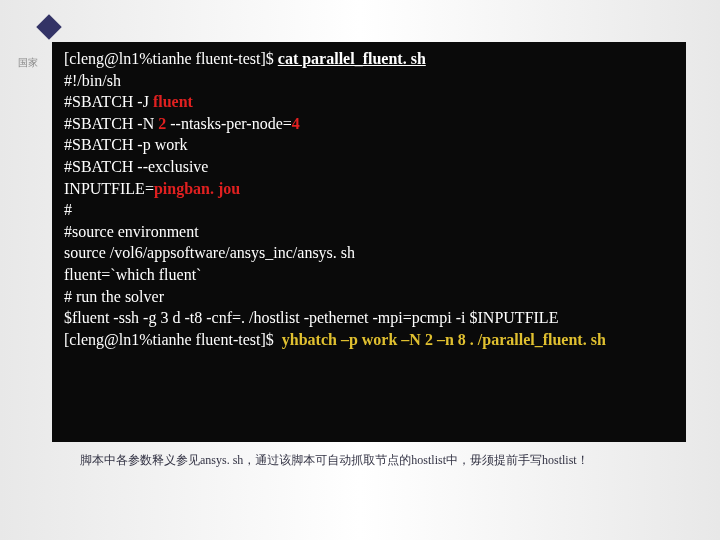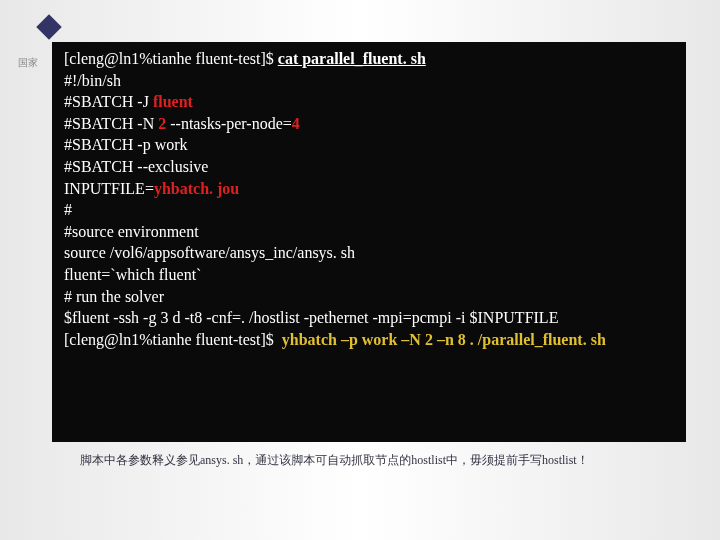--- a/index.html
+++ b/index.html
@@ -86,21 +86,21 @@
 
   <div class="watermark">国家</div>
 
   <div class="terminal">
     <div class="line"><span>[cleng@ln1%tianhe fluent-test]$ </span><span class="bold under">cat parallel_fluent. sh</span></div>
     <div class="line">#!/bin/sh</div>
     <div class="line"><span>#SBATCH -J </span><span class="red">fluent</span></div>
     <div class="line"><span>#SBATCH -N </span><span class="red">2</span><span> --ntasks-per-node=</span><span class="red">4</span></div>
     <div class="line">#SBATCH -p work</div>
     <div class="line">#SBATCH --exclusive</div>
-    <div class="line"><span>INPUTFILE=</span><span class="red">yhbatch. jou</span></div>
+    <div class="line"><span>INPUTFILE=</span><span class="red">pingban. jou</span></div>
     <div class="line">#</div>
     <div class="line">#source environment</div>
     <div class="line">source /vol6/appsoftware/ansys_inc/ansys. sh</div>
     <div class="line">fluent=`which fluent`</div>
     <div class="line"># run the solver</div>
     <div class="line">$fluent -ssh -g 3 d -t8 -cnf=. /hostlist -pethernet -mpi=pcmpi -i $INPUTFILE</div>
     <div class="line"><span>[cleng@ln1%tianhe fluent-test]$  </span><span class="yellow">yhbatch –p work –N 2 –n 8 . /parallel_fluent. sh</span></div>
   </div>
 
   <div class="footnote"><span class="indent"></span><span>脚本中各参数释义参见ansys. sh，通过该脚本可自动抓取节点的hostlist中，毋须提前手写hostlist！</span></div>

